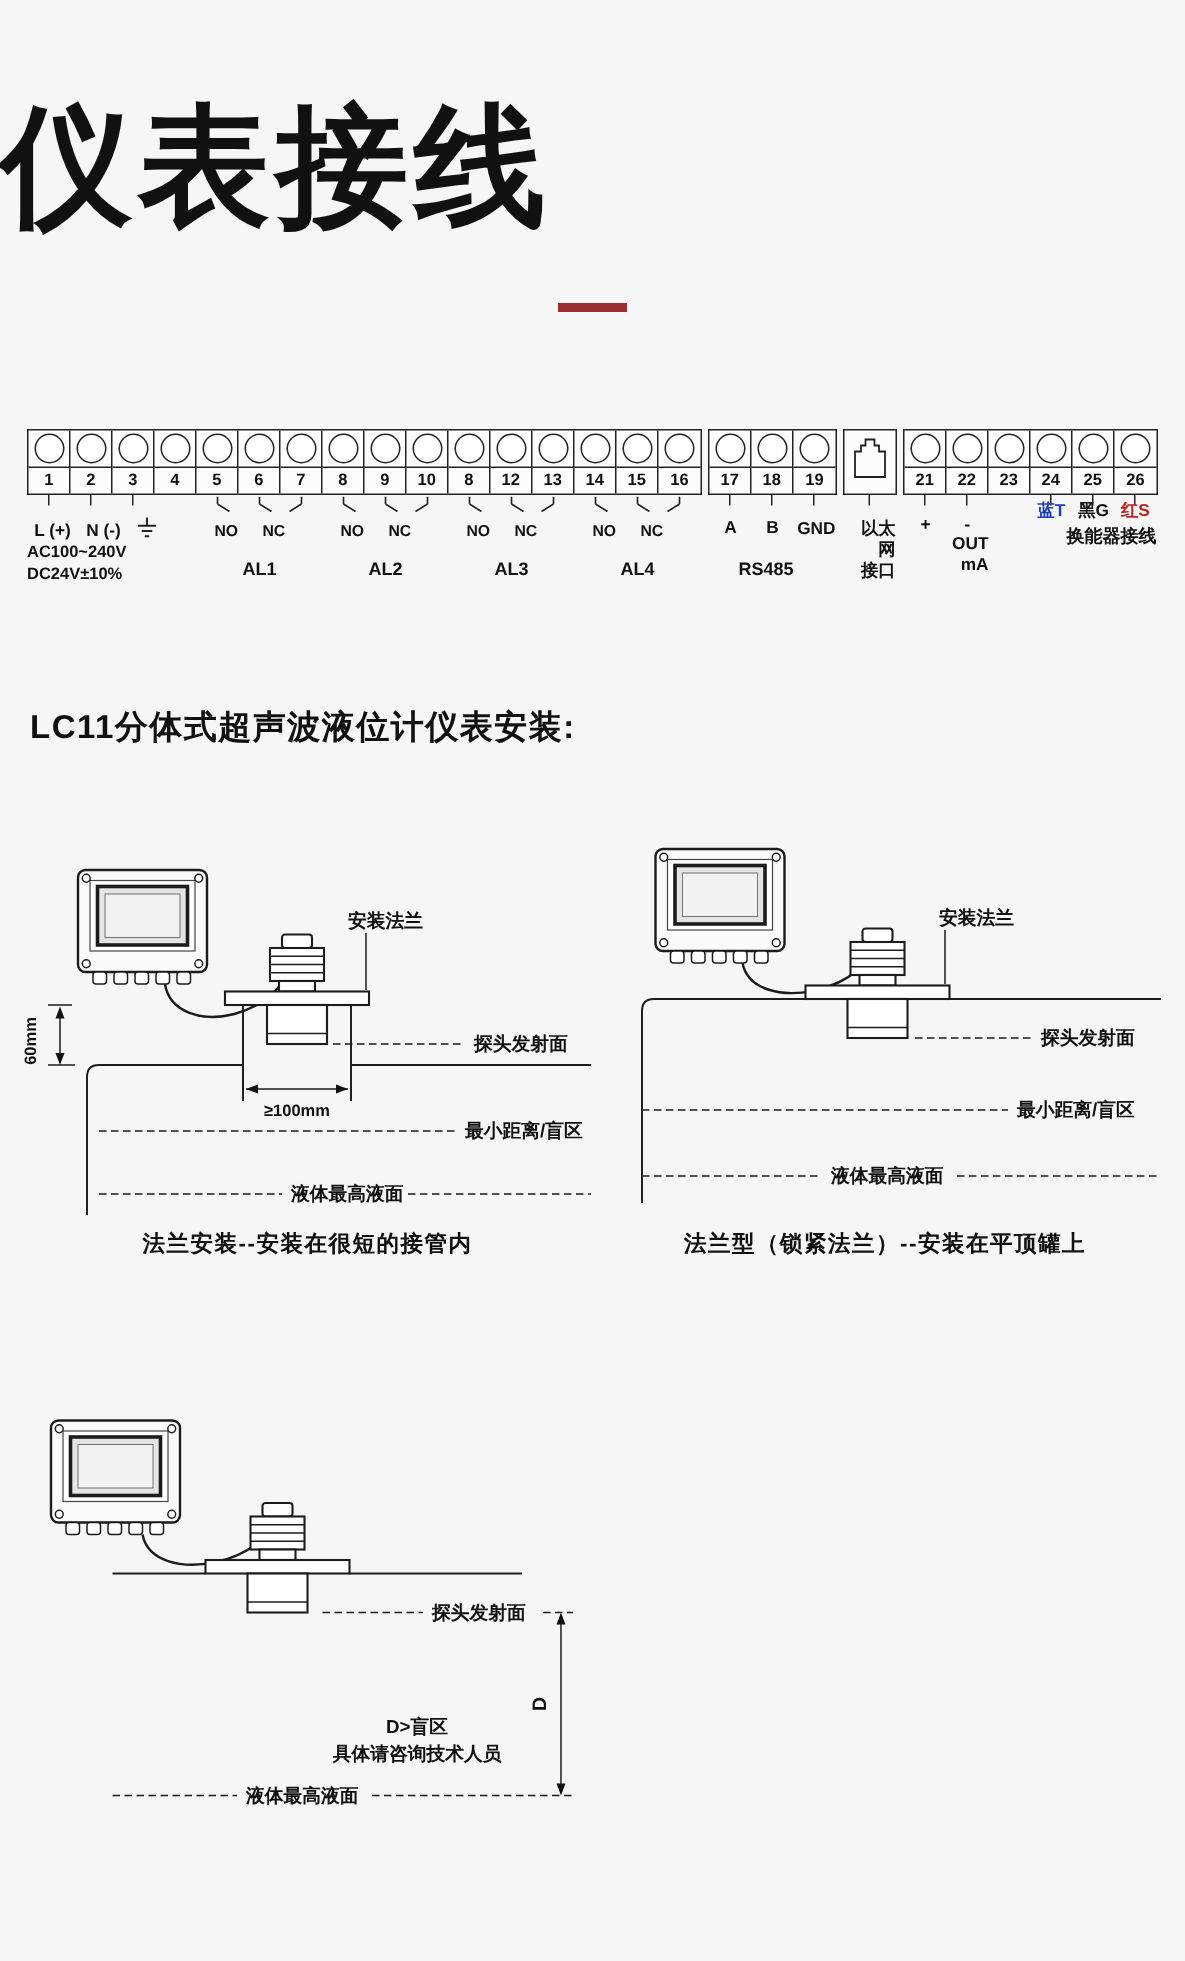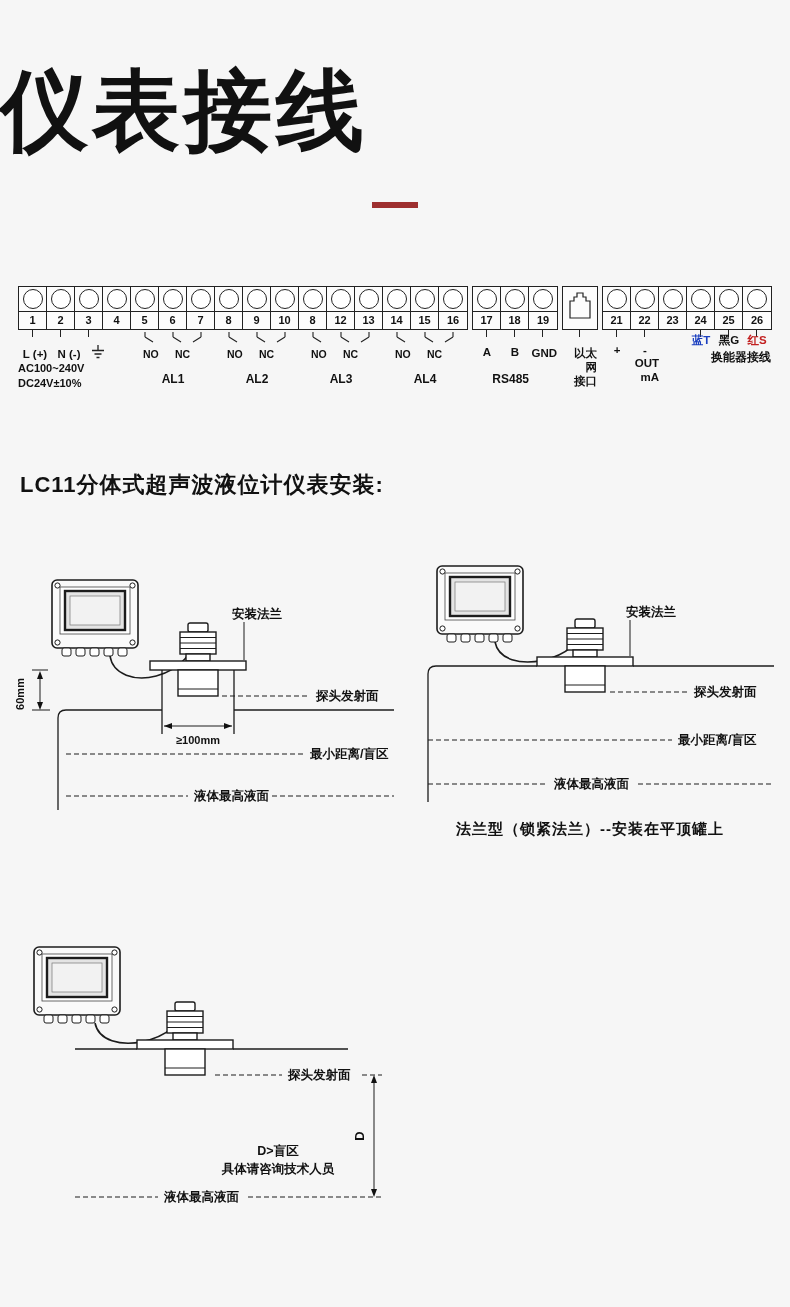--- a/index.html
+++ b/index.html
@@ -333,20 +333,21 @@
       <path d="M162,165 L154,168 162,171 Z" fill="#111"></path>
       <path d="M214,165 L222,168 214,171 Z" fill="#111"></path>
       <text class="dim" x="188" y="186" text-anchor="middle">≥100mm</text>
       <path class="dash" d="M212,138 H300"></path>
       <text class="dlabel" x="306" y="142">探头发射面</text>
       <path class="dash" d="M56,196 H294"></path>
       <text class="dlabel" x="300" y="200">最小距离/盲区</text>
       <path class="dash" d="M56,238 H178 M262,238 H384"></path>
       <text class="dlabel" x="184" y="242">液体最高液面</text>
     </svg>
+    <div class="caption">法兰安装--安装在很短的接管内</div>
   </div>
 
   <div class="panel">
     <svg class="dsvg" width="380" height="260" viewBox="0 0 380 260">
       <path class="cable" d="M95,84 C102,120 185,104 185,63"></path>
       <use href="#sym-controller" x="35" y="6"></use>
       <path class="solid" d="M137,108 L36,108 Q28,108 28,116 L28,244"></path>
       <path class="solid" d="M233,108 H374"></path>
       <use href="#sym-transducer" x="125" y="60"></use>
       <path class="thin" d="M230,62 V98"></path>

